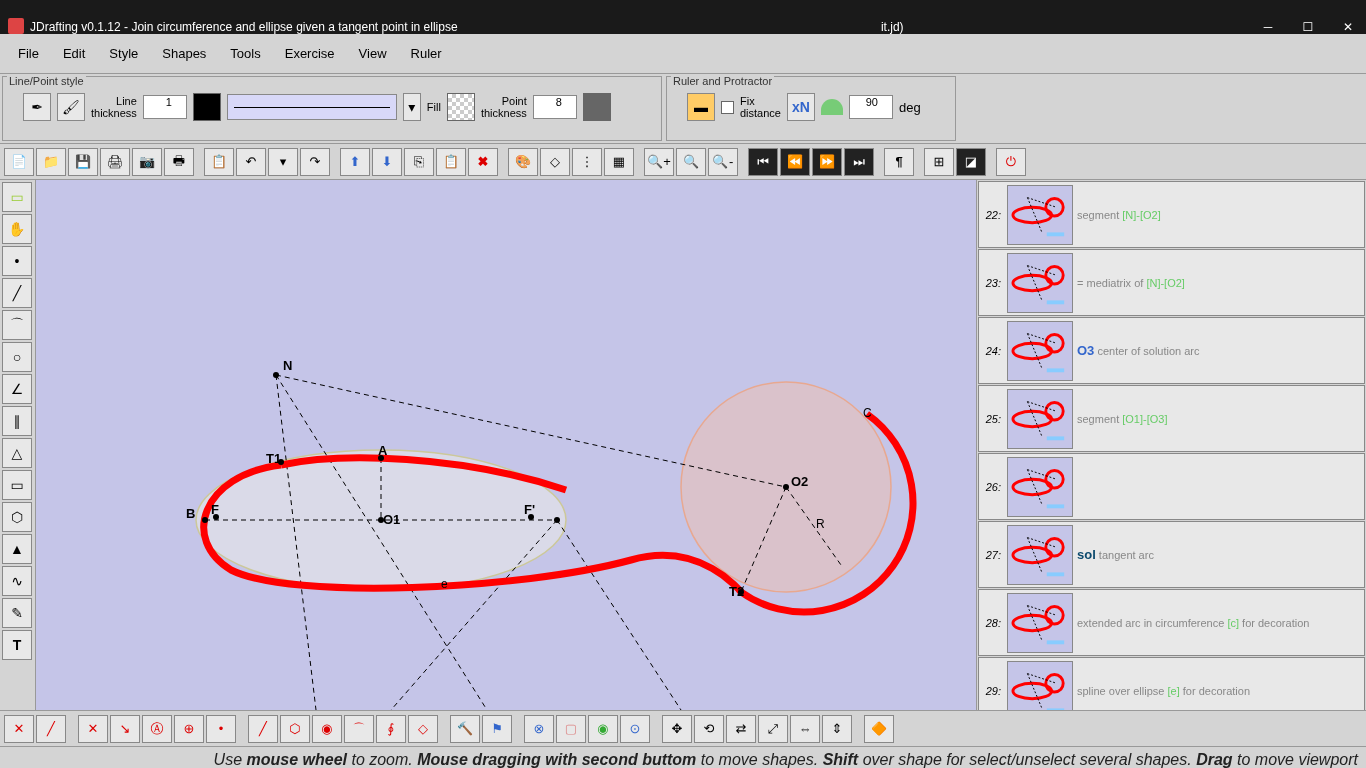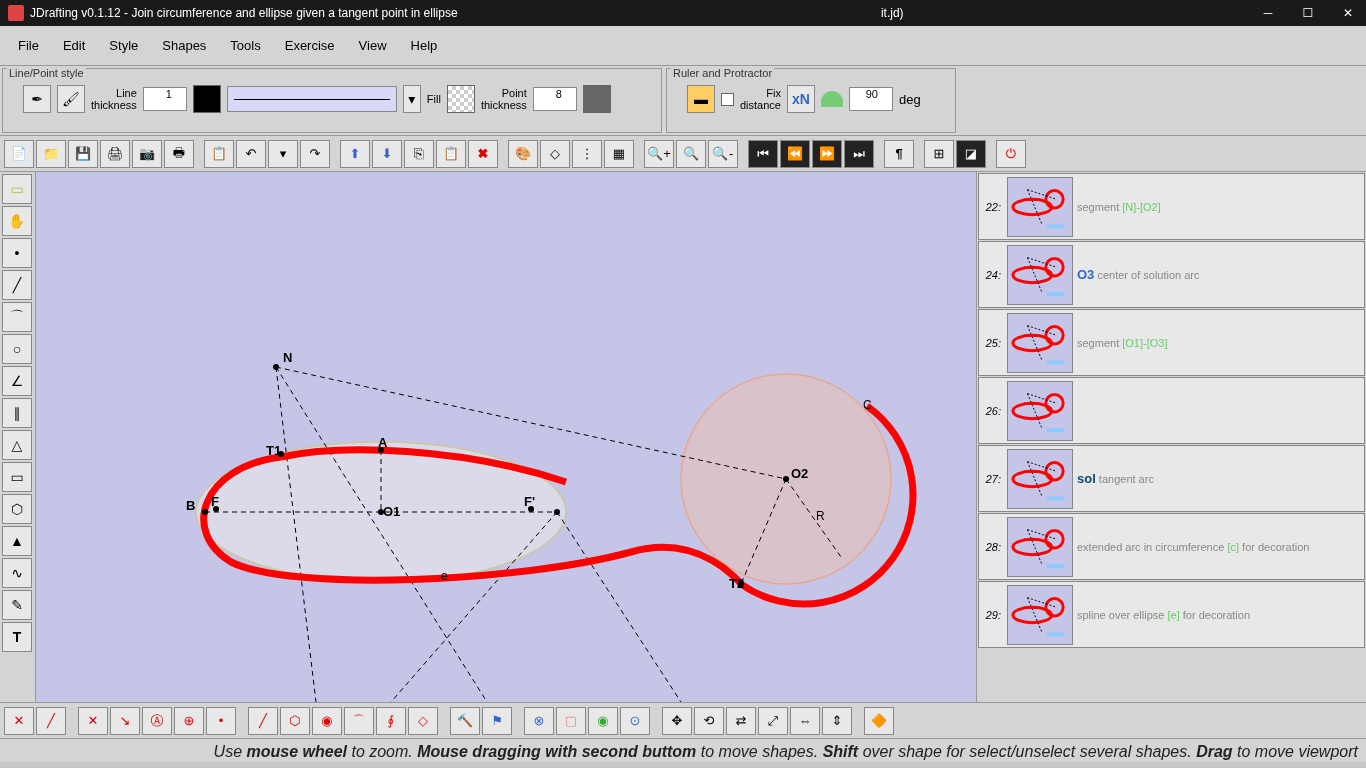--- a/index.html
+++ b/index.html
@@ -1,18 +1,18 @@
 <!DOCTYPE html>
 <html><head>
 <meta charset="utf-8">
 <style>
 * { margin: 0; padding: 0; box-sizing: border-box; font-family: Arial, sans-serif; }
 body { background: #c8c8c8; width: 1366px; height: 768px; overflow: hidden; position: relative; }
 
-.titlebar { height: 26px; background: #1a1a1a; color: #fff; display: flex; align-items: center; padding: 0 8px; font-size: 12px; }
+.titlebar { height: 34px; background: #1a1a1a; color: #fff; display: flex; align-items: flex-end; padding: 0 8px; font-size: 12px; }
 .titlebar-icon { width: 16px; height: 16px; background: #d44; margin-right: 6px; border-radius: 2px; }
 .titlebar-text { flex: 1; }
 .titlebar-btns { display: flex; gap: 20px; }
 .titlebar-btn { width: 20px; text-align: center; cursor: pointer; }
 
 .menubar { height: 40px; background: #d4d4d4; display: flex; align-items: center; padding: 12px 8px; gap: 4px; border-bottom: 1px solid #999; }
 .menu-item { padding: 4px 10px; font-size: 13px; cursor: pointer; }
 
 .toolpanels { height: 70px; background: #d4d4d4; display: flex; border-bottom: 1px solid #999; padding: 2px; gap: 4px; }
 .panel { border: 1px solid #999; background: #d4d4d4; padding: 2px 20px; position: relative; }
@@ -74,21 +74,21 @@
 </div>
 
 <div class="menubar">
   <div class="menu-item">File</div>
   <div class="menu-item">Edit</div>
   <div class="menu-item">Style</div>
   <div class="menu-item">Shapes</div>
   <div class="menu-item">Tools</div>
   <div class="menu-item">Exercise</div>
   <div class="menu-item">View</div>
-  <div class="menu-item">Help</div>
+  <div class="menu-item">Ruler</div>
 </div>
 
 <div class="toolpanels">
   <div class="panel" style="width:660px">
     <div class="panel-title">Line/Point style</div>
     <div class="panel-row">
       <div class="tool-btn">✒</div>
       <div class="tool-btn">🖌</div>
       <div class="label-stack">
           <span>Line</span>
@@ -106,21 +106,21 @@
         </div>
       <div class="spin-input">8</div>
       <div class="swatch swatch-grey"></div>
     </div>
   </div>
   <div class="panel" style="width:290px">
     <div class="panel-title">Ruler and Protractor</div>
     <div class="panel-row">
       <div class="tool-btn" style="background:#fc6">▬</div>
       <div class="chk"></div>
-      <div class="label-stack" style="text-align:right">
+      <div class="label-stack" style="text-align:left">
           <span>Fix</span>
           <span>distance</span>
         </div>
       <div class="tool-btn" style="color:#36c;font-size:14px;font-weight:bold">xN</div>
       <div class="green-shape"></div>
       <div class="spin-input">90</div>
       <span style="font-size:13px">deg</span>
     </div>
   </div>
 </div>
@@ -232,20 +232,31 @@
         <div class="history-thumb"><svg viewBox="0 0 66 60">
             <ellipse cx="25" cy="30" rx="20" ry="8" fill="none" stroke="#f00" stroke-width="3"></ellipse>
             <circle cx="48" cy="22" r="9" fill="none" stroke="#f00" stroke-width="3"></circle>
             <line x1="20" y1="12" x2="35" y2="48" stroke="#000" stroke-dasharray="2,2"></line>
             <line x1="20" y1="12" x2="50" y2="22" stroke="#000" stroke-dasharray="2,2"></line>
             <rect x="40" y="48" width="18" height="4" fill="#8cf"></rect>
           </svg></div>
         <div class="history-text">segment <span style="color:#6c6">[N]-[O2]</span></div>
       </div>
       <div class="history-item">
+        <div class="history-num">23:</div>
+        <div class="history-thumb"><svg viewBox="0 0 66 60">
+            <ellipse cx="25" cy="30" rx="20" ry="8" fill="none" stroke="#f00" stroke-width="3"></ellipse>
+            <circle cx="48" cy="22" r="9" fill="none" stroke="#f00" stroke-width="3"></circle>
+            <line x1="20" y1="12" x2="35" y2="48" stroke="#000" stroke-dasharray="2,2"></line>
+            <line x1="20" y1="12" x2="50" y2="22" stroke="#000" stroke-dasharray="2,2"></line>
+            <rect x="40" y="48" width="18" height="4" fill="#8cf"></rect>
+          </svg></div>
+        <div class="history-text">= mediatrix of <span style="color:#6c6">[N]-[O2]</span></div>
+      </div>
+      <div class="history-item">
         <div class="history-num">24:</div>
         <div class="history-thumb"><svg viewBox="0 0 66 60">
             <ellipse cx="25" cy="30" rx="20" ry="8" fill="none" stroke="#f00" stroke-width="3"></ellipse>
             <circle cx="48" cy="22" r="9" fill="none" stroke="#f00" stroke-width="3"></circle>
             <line x1="20" y1="12" x2="35" y2="48" stroke="#000" stroke-dasharray="2,2"></line>
             <line x1="20" y1="12" x2="50" y2="22" stroke="#000" stroke-dasharray="2,2"></line>
             <rect x="40" y="48" width="18" height="4" fill="#8cf"></rect>
           </svg></div>
         <div class="history-text"><span class="history-key history-key-blue">O3</span> center of solution arc</div>
       </div>

